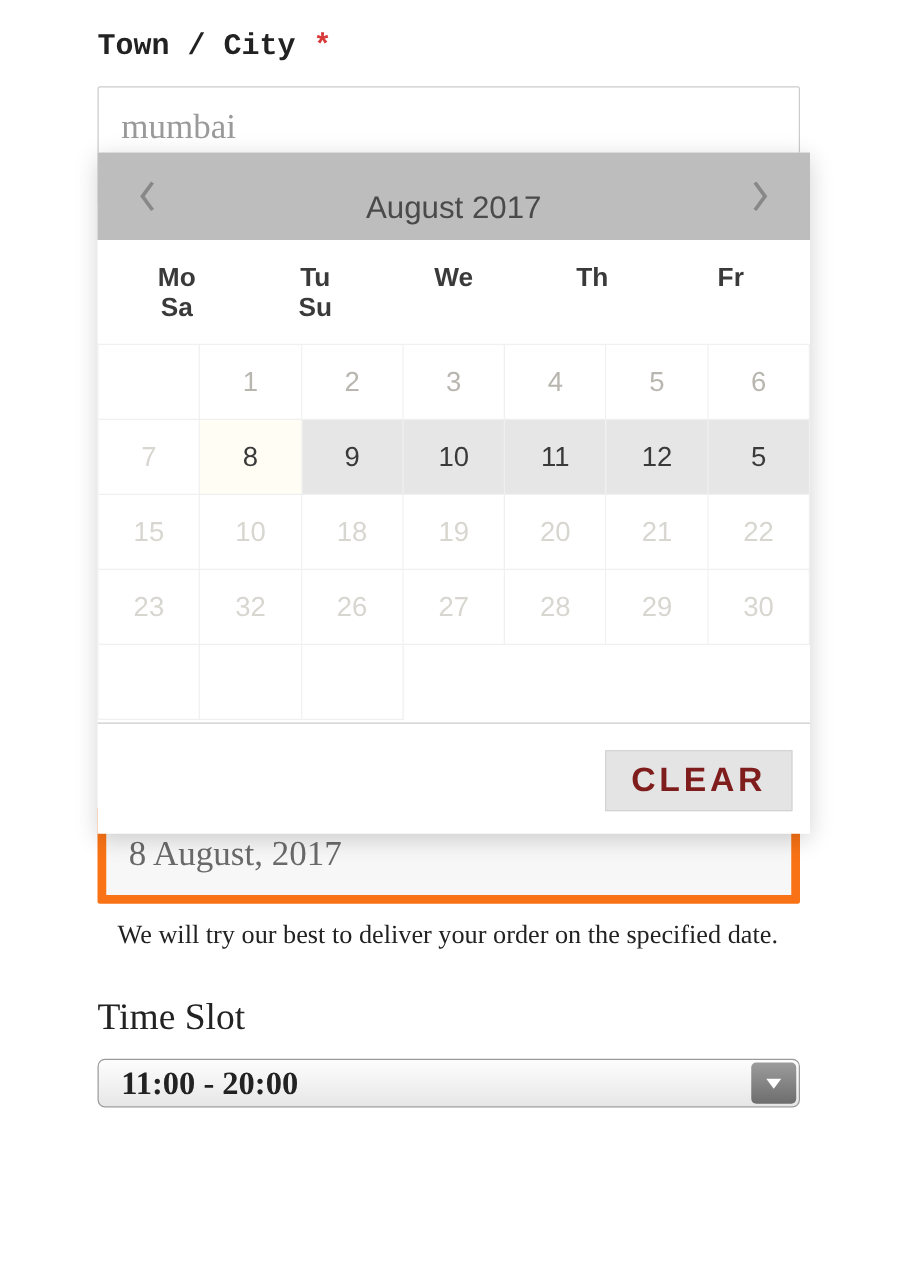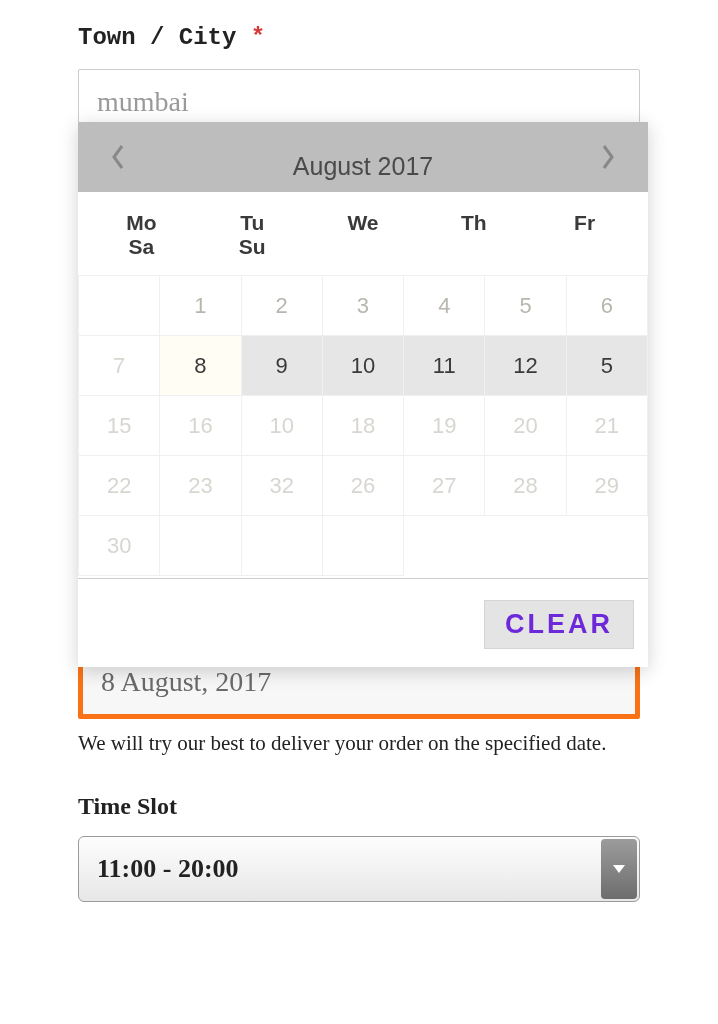--- a/index.html
+++ b/index.html
@@ -31,55 +31,56 @@
     background: #fff;
     padding: 16px 18px;
     font-size: 28px;
     font-family: Georgia, serif;
     color: #9a9a9a;
     border-radius: 2px;
     height: 96px;
     overflow: hidden;
   }
   .input-box.date-selected {
-    border: 5px solid #f97316;
+    border: 7px solid #f97316;
     background: #f7f7f7;
     color: #6a6a6a;
     height: auto;
     padding: 16px 18px;
   }
   .helper-text {
     font-size: 21px;
     color: #222;
     margin-top: 10px;
     line-height: 1.35;
     font-family: Georgia, serif;
+    margin-left: 16px;
   }
   .time-label {
-    font-size: 24px;
-    font-weight: 700;
+    font-size: 30px;
+    font-weight: 400;
     color: #222;
     margin: 36px 0 16px 0;
     font-family: Georgia, serif;
   }
   .select-wrap {
     position: relative;
     width: 100%;
   }
   .select-box {
     width: 100%;
     border: 1px solid #9a9a9a;
     border-radius: 6px;
     background: linear-gradient(#fdfdfd, #e7e7e7);
     padding: 12px 50px 12px 18px;
     font-size: 26px;
     font-family: Georgia, serif;
     color: #222;
     font-weight: 600;
-    height: 66px;
+    height: 39px;
     display: flex;
     align-items: center;
   }
   .select-arrow-btn {
     position: absolute;
     right: 3px;
     top: 3px;
     bottom: 3px;
     width: 36px;
     background: linear-gradient(#9c9c9c, #6d6d6d);
@@ -179,21 +180,21 @@
     margin-top: 2px;
   }
   .dp-footer {
     display: flex;
     justify-content: flex-end;
     padding: 0 14px 18px 14px;
   }
   .clear-btn {
     background: #e4e4e4;
     border: 1px solid #d4d4d4;
-    color: #6d28d9;
+    color: #7f1d1d;
     font-size: 27px;
     letter-spacing: 3px;
     font-weight: 700;
     padding: 8px 20px;
     font-family: -apple-system, Helvetica, Arial, sans-serif;
   }
 </style>
 </head>
 <body>
 
@@ -242,21 +243,20 @@
         <div class="dp-cell disabled-soft">5</div>
         <div class="dp-cell disabled-soft">6</div>
         <div class="dp-cell ">7</div>
         <div class="dp-cell today">8</div>
         <div class="dp-cell avail">9</div>
         <div class="dp-cell avail">10</div>
         <div class="dp-cell avail">11</div>
         <div class="dp-cell avail">12</div>
         <div class="dp-cell avail">5</div>
         <div class="dp-cell ">15</div>
-        <div class="dp-cell ">16</div>
         <div class="dp-cell ">10</div>
         <div class="dp-cell ">18</div>
         <div class="dp-cell ">19</div>
         <div class="dp-cell ">20</div>
         <div class="dp-cell ">21</div>
         <div class="dp-cell ">22</div>
         <div class="dp-cell ">23</div>
         <div class="dp-cell ">32</div>
         <div class="dp-cell ">26</div>
         <div class="dp-cell ">27</div>

